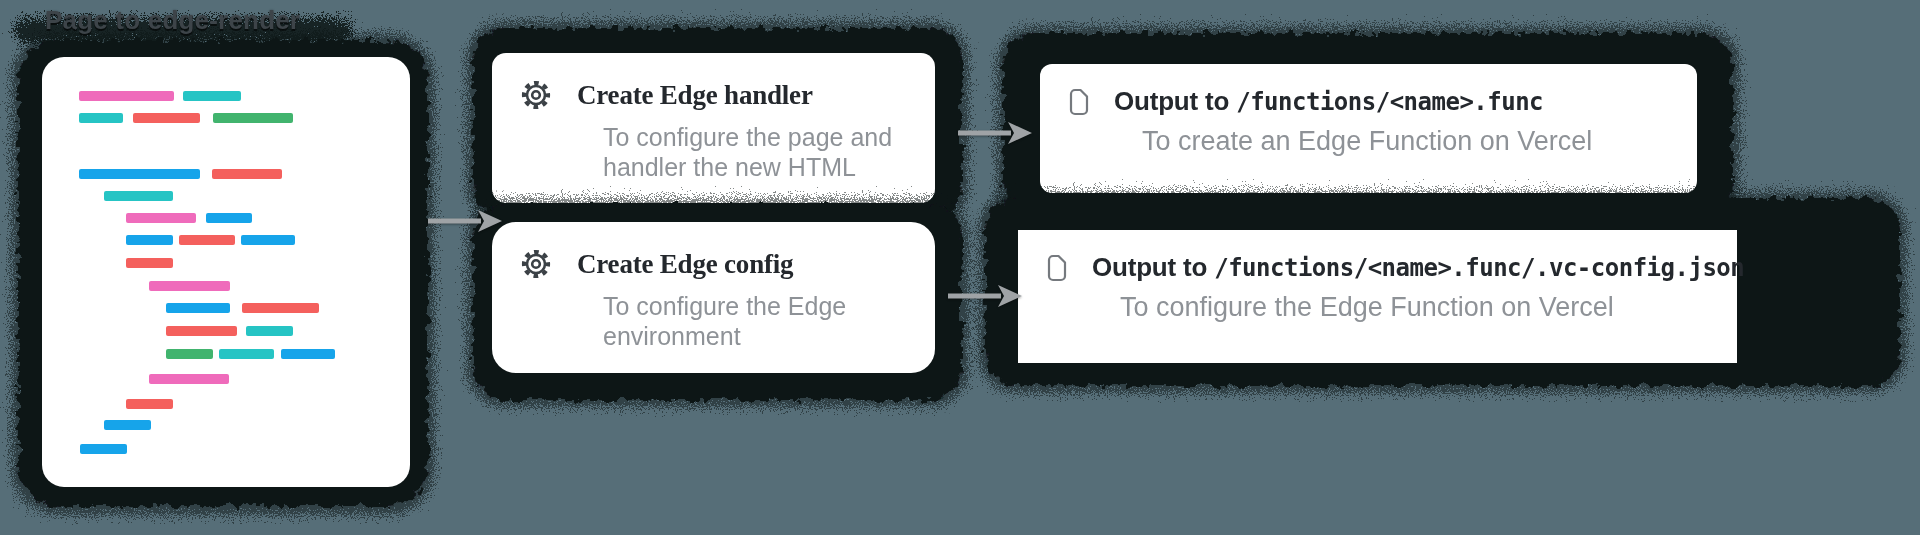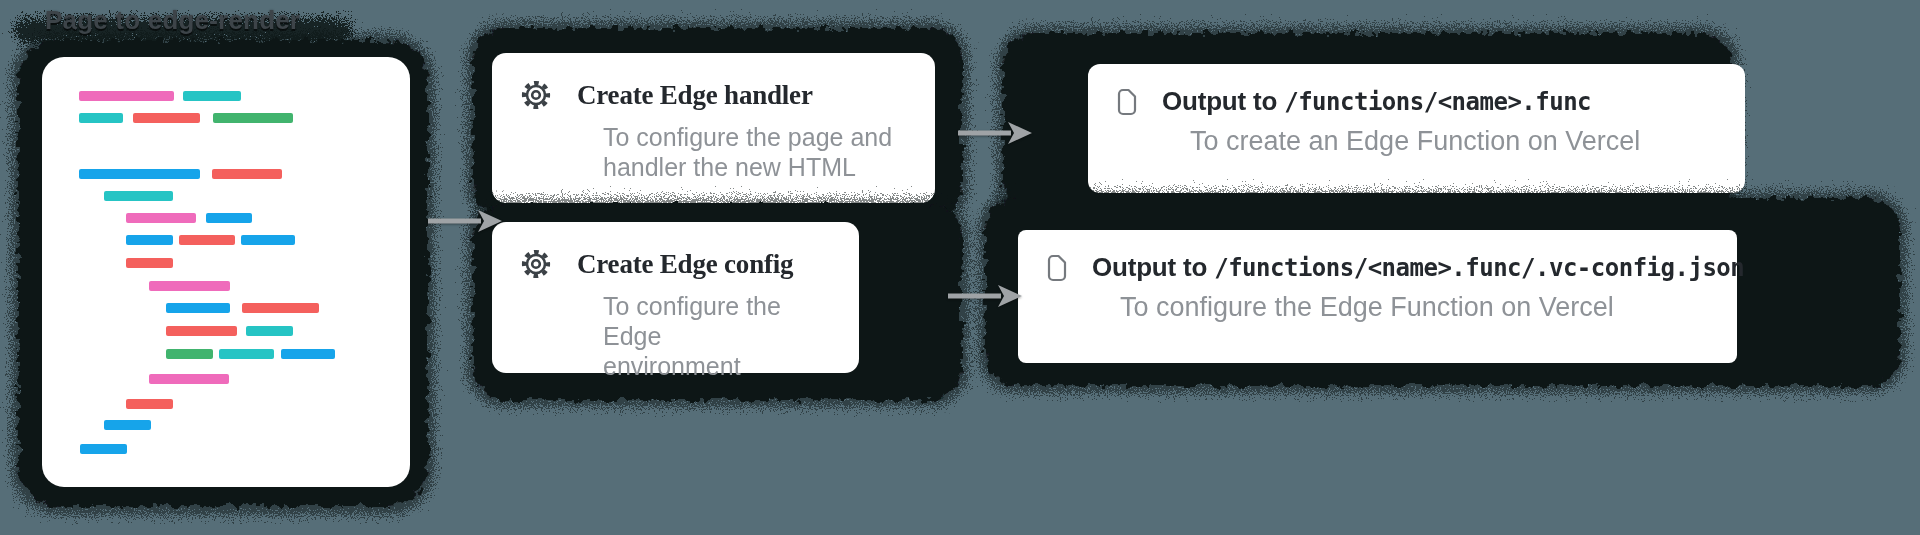--- a/index.html
+++ b/index.html
@@ -22,29 +22,29 @@
   .blob.a-core{left:18px;top:40px;width:410px;height:466px;border-radius:40px;}
   .card.a{left:42px;top:57px;width:368px;height:430px;border-radius:22px;}
   .bar{position:absolute;height:10px;border-radius:2px;}
 
   
   .blob.b1-halo{left:466px;top:21px;width:503px;height:204px;border-radius:38px;}
   .blob.b1-core{left:473px;top:28px;width:489px;height:190px;border-radius:32px;}
   .card.b1{left:492px;top:53px;width:443px;height:150px;border-radius:14px;}
   .blob.b2-halo{left:466px;top:198px;width:503px;height:209px;border-radius:38px;}
   .blob.b2-core{left:473px;top:205px;width:489px;height:195px;border-radius:32px;}
-  .card.b2{left:492px;top:222px;width:367px;height:151px;border-radius:14px;}
+  .card.b2{left:492px;top:222px;width:443px;height:151px;border-radius:24px;}
 
   
   .blob.c1-halo{left:996px;top:26px;width:744px;height:197px;border-radius:38px;}
   .blob.c1-core{left:1003px;top:33px;width:730px;height:183px;border-radius:32px;}
-  .card.c1{left:1040px;top:64px;width:657px;height:129px;border-radius:12px;margin-left:48px;}
+  .card.c1{left:1040px;top:64px;width:657px;height:129px;border-radius:12px;}
   .blob.c2-halo{left:978px;top:191px;width:929px;height:202px;border-radius:38px;}
   .blob.c2-core{left:985px;top:198px;width:915px;height:188px;border-radius:32px;}
-  .card.c2{left:1018px;top:230px;width:719px;height:133px;border-radius:8px;}
+  .card.c2{left:1018px;top:230px;width:719px;height:133px;border-radius:0;}
 
   
   .card-inner{position:absolute;inset:0;padding:26px 28px;box-sizing:border-box;}
   .card-head{display:flex;align-items:center;}
   .step .card-head{gap:25px;font-family:Liberation Serif, serif;}
   .out .card-head{gap:24px;}
   .card-head svg{flex:0 0 auto;display:block;}
   .card-title{
     font-size:27px;font-weight:700;color:var(--ink,#24282d);
     letter-spacing:-0.2px;line-height:30px;white-space:nowrap;

